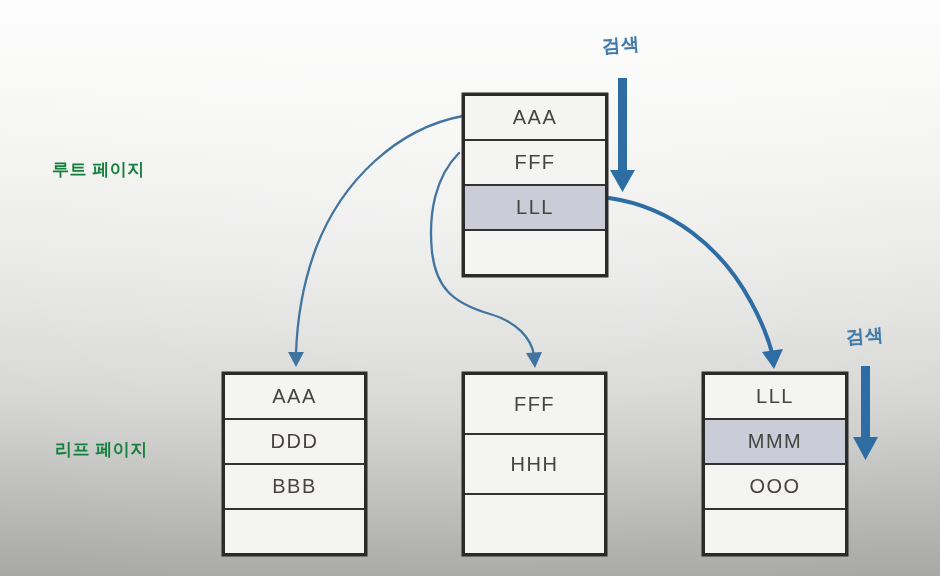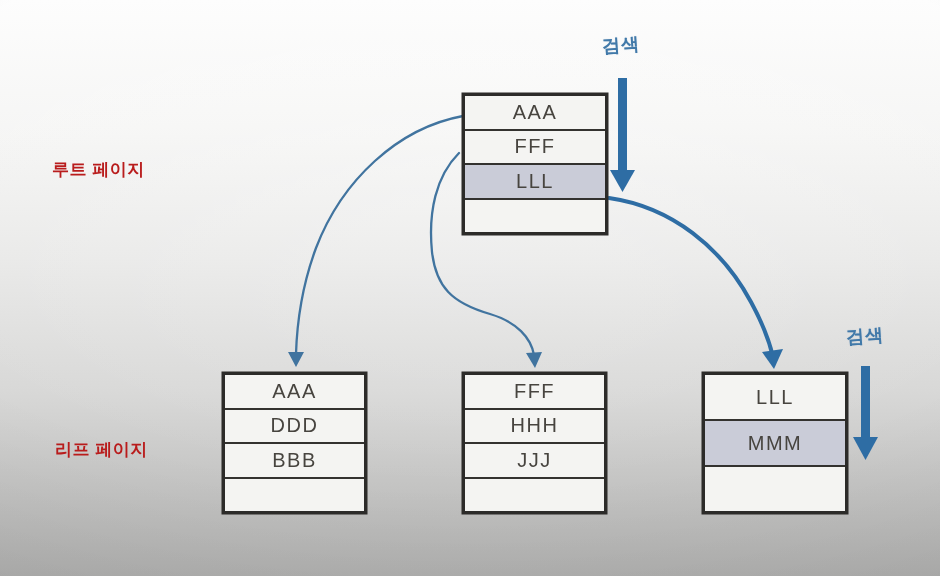--- a/index.html
+++ b/index.html
@@ -6,26 +6,26 @@
   body{
     width:940px;height:576px;position:relative;overflow:hidden;
     font-family:"Liberation Sans","DejaVu Sans",sans-serif;
     background:linear-gradient(180deg,#fdfdfd 0%,#f6f6f5 22%,#e9e9e8 45%,#d8d8d7 68%,#c3c3c2 85%,#b0b0af 100%);
   }
   .vignette{
     position:absolute;inset:0;pointer-events:none;z-index:0;
     background:radial-gradient(ellipse 120% 90% at 50% 35%, rgba(255,255,255,0.25) 0%, rgba(0,0,0,0) 55%, rgba(0,0,0,0.08) 100%);
   }
   .side-label{
-    position:absolute;font-size:17px;font-weight:bold;color:#b91c1c;letter-spacing:0.5px;z-index:3;
+    position:absolute;font-size:17px;font-weight:bold;color:#15803d;letter-spacing:0.5px;z-index:3;
   }
   #root-label{left:52px;top:158px;}
   #leaf-label{left:55px;top:438px;text-align:center;}
   .page-box{
-    position:absolute;width:145px;height:142px;z-index:2;
+    position:absolute;width:145px;height:184px;z-index:2;
     border:3px solid #2c2b29;background:#f4f4f2;
     box-sizing:border-box;display:flex;flex-direction:column;
     box-shadow:0 0 0 0.5px #2c2b29;
   }
   .cell{
     flex:1;display:flex;align-items:center;justify-content:center;
     font-size:20px;color:#47443f;letter-spacing:1.5px;
     border-bottom:2.5px solid #33322f;background:transparent;
   }
   .cell:last-child{border-bottom:none;}
@@ -90,21 +90,21 @@
 <div id="leaf-box-1" class="page-box">
   <div class="cell">AAA</div>
   <div class="cell">DDD</div>
   <div class="cell">BBB</div>
   <div class="cell"></div>
 </div>
 
 <div id="leaf-box-2" class="page-box">
   <div class="cell">FFF</div>
   <div class="cell">HHH</div>
-  <div class="cell">JJJ</div>
   <div class="cell"></div>
 </div>
 
 <div id="leaf-box-3" class="page-box">
   <div class="cell">LLL</div>
   <div class="cell hl">MMM</div>
+  <div class="cell">OOO</div>
   <div class="cell"></div>
 </div>
 
 </body></html>

